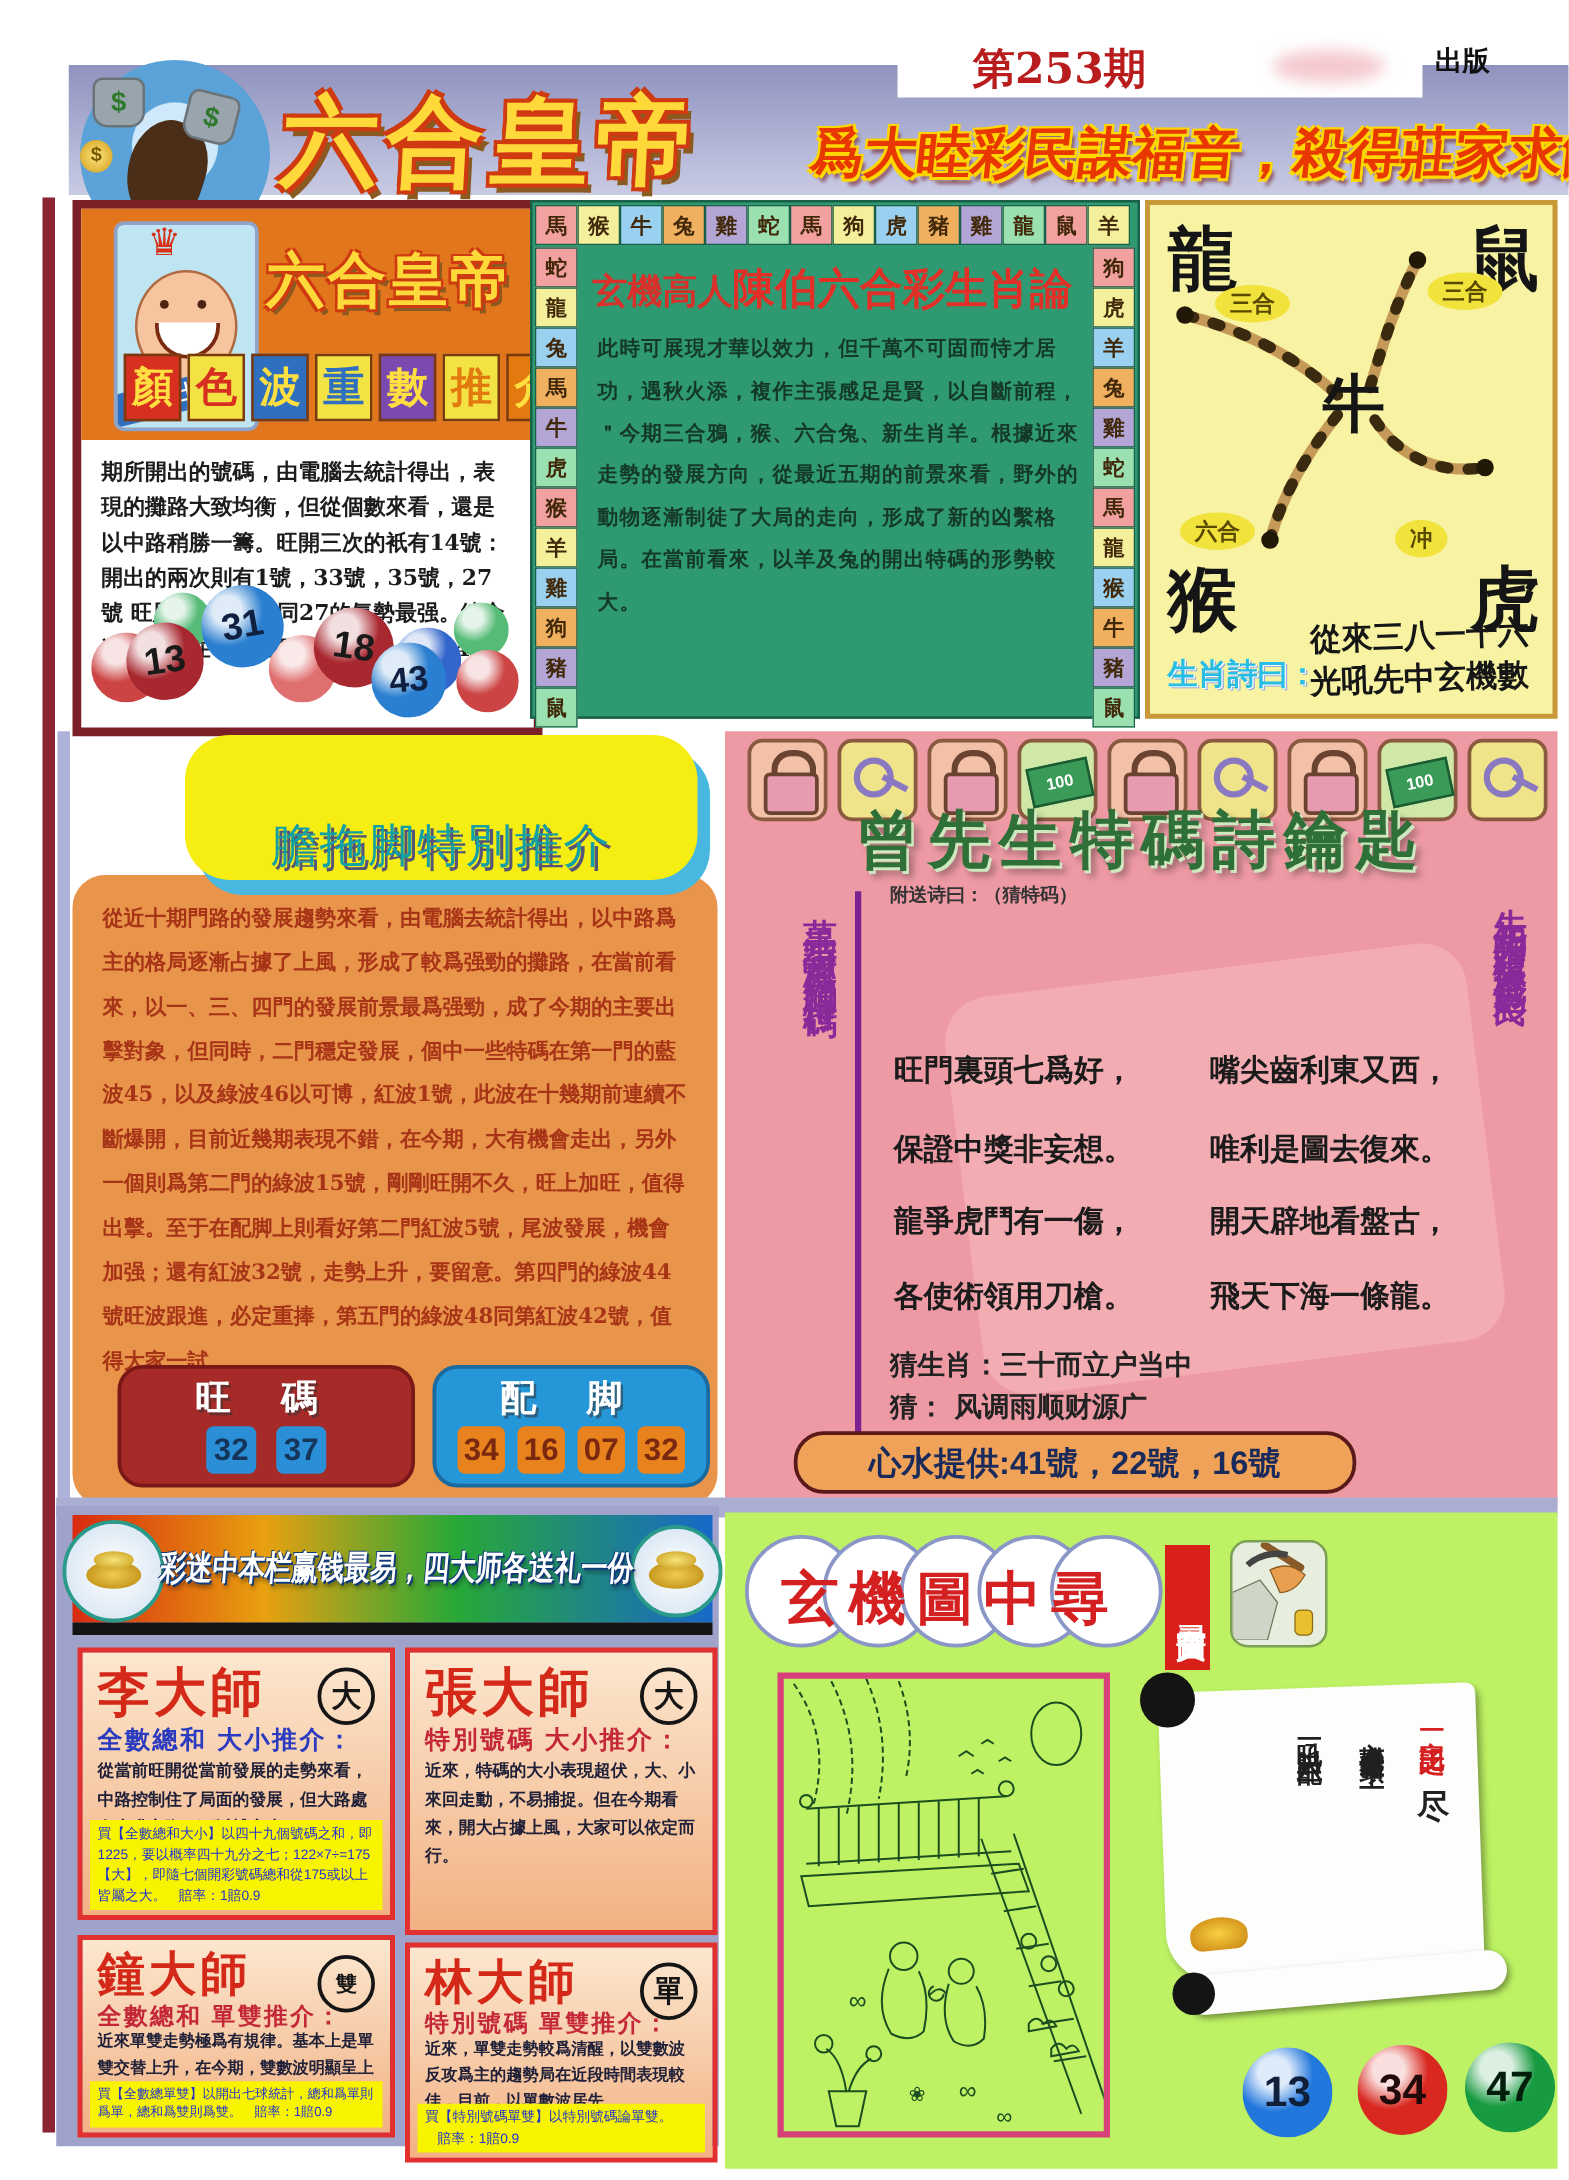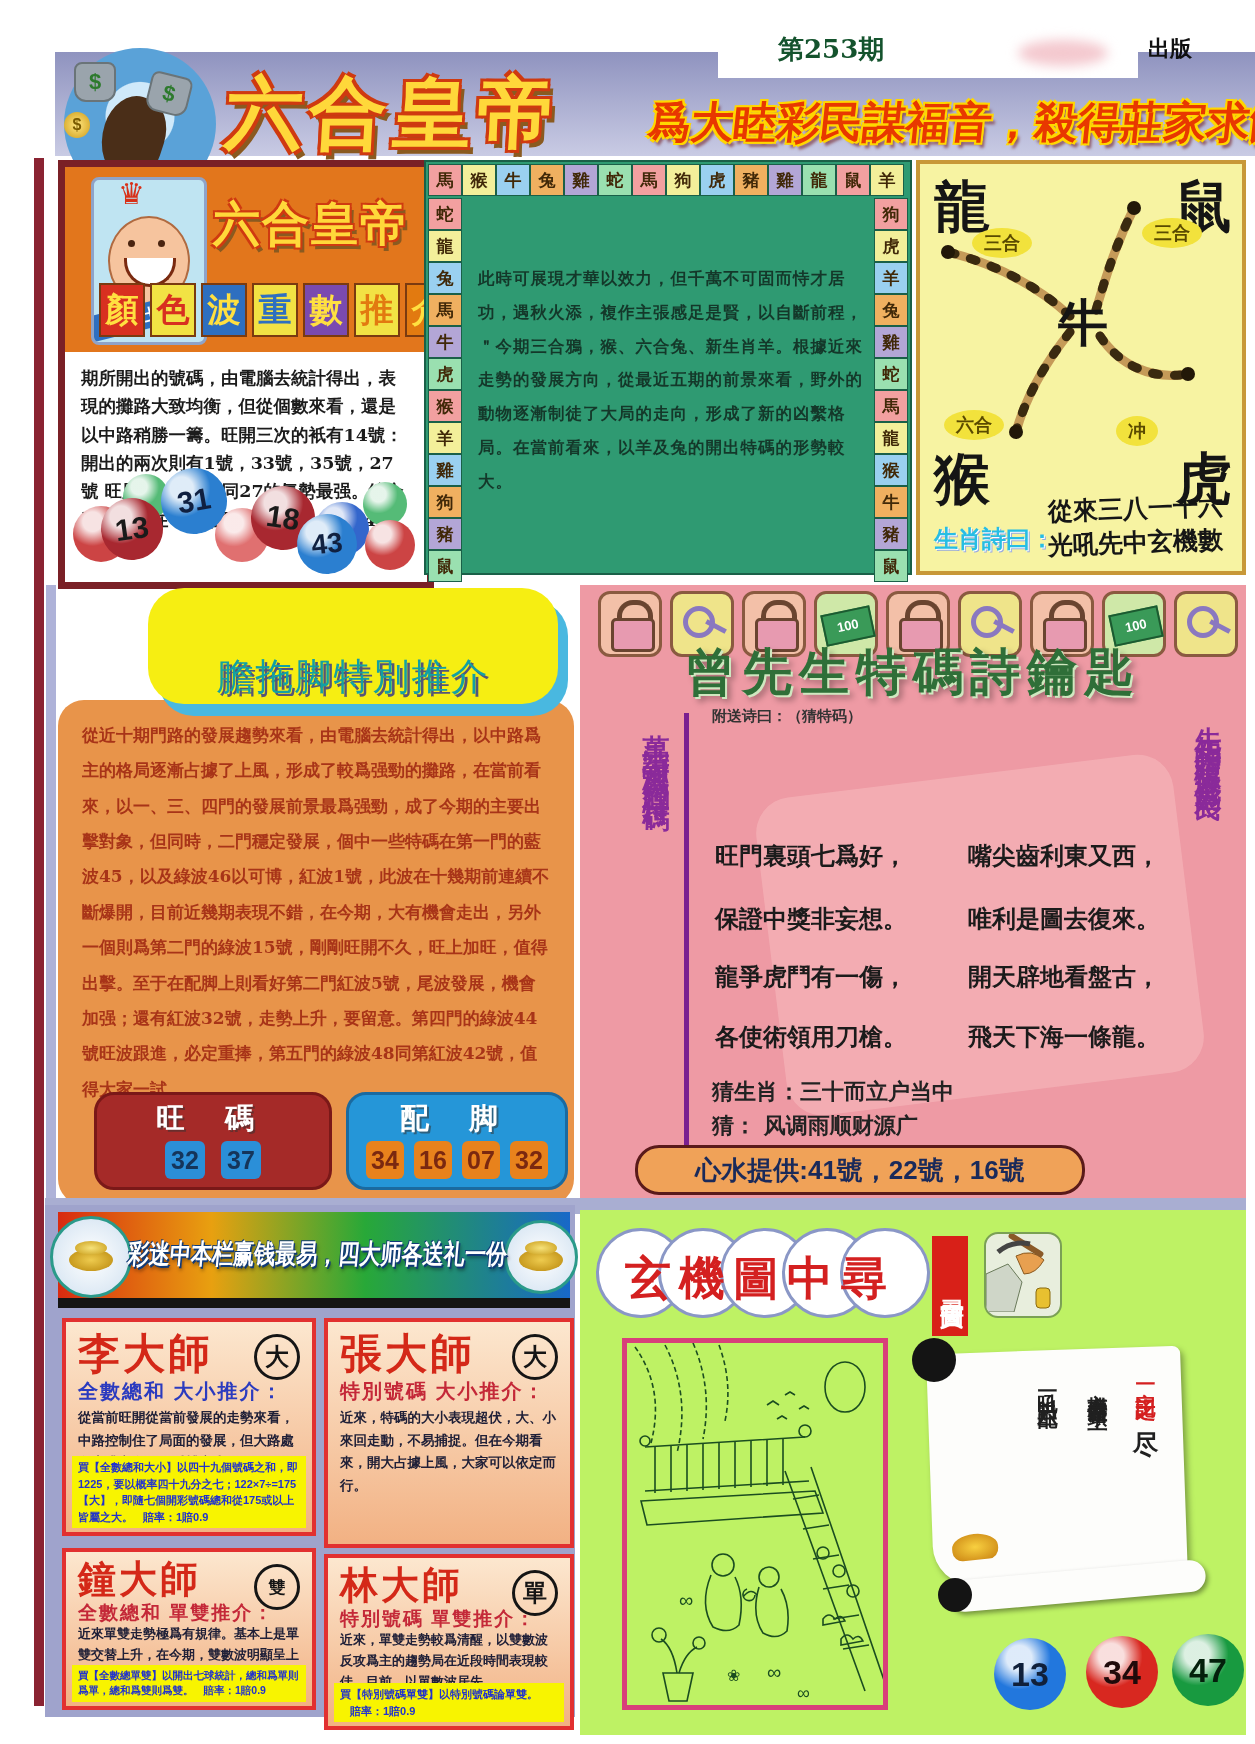--- a/index.html
+++ b/index.html
@@ -6,21 +6,21 @@
   #page{position:relative;width:1255px;height:1744px;background:#fff;overflow:hidden;
         font-family:"Liberation Sans",sans-serif;}
   .abs{position:absolute;}
   .b{font-weight:bold;}
   .serif{font-family:"DejaVu Serif",serif;}
 
   
   .header-bar{left:55px;top:52px;width:1200px;height:104px;
     background:linear-gradient(180deg,#8f93bf,#c9cbe4);}
   .issue-box{left:718px;top:28px;width:420px;height:50px;background:#fff;}
-  .issue-text{left:60px;top:4px;font-size:26px;color:#14532d;}
+  .issue-text{left:60px;top:4px;font-size:34px;color:#b91c1c;}
   .smudge{left:300px;top:12px;width:90px;height:26px;background:#f4c9cf;filter:blur(6px);border-radius:50%;}
   .publish{left:1148px;top:34px;font-size:22px;color:#101010;}
   .masthead{left:225px;top:62px;font-size:78px;letter-spacing:6px;color:#ffd83a;transform:skewX(-3deg);
     text-shadow:-3px -3px 0 #cf3a10,3px -3px 0 #cf3a10,-3px 3px 0 #cf3a10,3px 3px 0 #cf3a10,6px 7px 0 #8a5a20;}
   .slogan{left:648px;top:94px;font-size:43px;color:#e83800;transform:skewX(-6deg);white-space:nowrap;
     text-shadow:-2px -2px 0 #ffd700,2px -2px 0 #ffd700,-2px 2px 0 #ffd700,2px 2px 0 #ffd700,4px 5px 3px #6008;}
   .mascot{left:64px;top:48px;width:152px;height:152px;border-radius:50%;
     background:radial-gradient(circle at 50% 45%,#cfe9fa 0 30%,#5aa2d8 31% 70%,#2e6fb0 71%);}
   .mascot .bull{position:absolute;left:38px;top:48px;width:62px;height:84px;background:#4a2e18;border-radius:45% 45% 40% 55%;transform:rotate(18deg);}
   .moneybag{position:absolute;width:38px;height:36px;background:#9aa4ac;border-radius:8px 8px 12px 12px;
@@ -137,21 +137,21 @@
 
   .master{position:absolute;border:4px solid #e23030;background:linear-gradient(180deg,#fce7cf,#f2b183);box-sizing:border-box;}
   .m-title{position:absolute;left:12px;top:4px;font-size:42px;font-weight:bold;color:#d42818;letter-spacing:3px;}
   .m-badge{position:absolute;right:12px;top:12px;width:40px;height:40px;border:3px solid #151515;border-radius:50%;
     display:flex;align-items:center;justify-content:center;font-size:24px;font-weight:bold;color:#151515;background:transparent;}
   .m-sub{position:absolute;left:12px;top:56px;font-size:20px;font-weight:bold;letter-spacing:2px;color:#c42838;}
   .m-sub.blue{color:#2b3bbf;}
   .m-body{position:absolute;left:12px;right:10px;top:84px;font-size:13.5px;font-weight:bold;color:#202038;
     line-height:1.68;font-family:"DejaVu Serif",serif;}
   .m-foot{position:absolute;left:6px;right:6px;bottom:4px;background:#f8f400;padding:3px 6px;
-    font-size:11px;font-weight:bold;color:#2233cc;line-height:1.5;}
+    font-size:11px;font-weight:normal;color:#2233cc;line-height:1.5;}
   .m-odds{margin-left:10px;white-space:nowrap;}
   .m2 .m-title{font-size:38px;top:2px;} .m2 .m-sub{top:48px;font-size:19px;} .m2 .m-body{top:74px;font-size:13px;line-height:1.6;}
 
   .myst-panel{left:580px;top:1210px;width:666px;height:525px;background:#bef264;}
   .cloud{position:absolute;top:18px;width:84px;height:84px;background:#fff;border:3px solid #8a97c6;border-radius:50%;}
   .myst-title{position:absolute;left:30px;top:38px;width:300px;text-align:center;font-size:46px;font-weight:bold;color:#d42020;
     letter-spacing:8px;font-family:"DejaVu Serif",serif;}
   .stamp{position:absolute;left:352px;top:26px;width:36px;height:100px;background:#d82018;color:#fff;
     writing-mode:vertical-rl;font-size:24px;font-weight:bold;text-align:center;letter-spacing:4px;}
   .digicon{position:absolute;left:404px;top:22px;width:74px;height:82px;border-radius:14px;background:#e8eedd;border:2px solid #7aa055;overflow:hidden;}
@@ -264,20 +264,23 @@
         <span class="zt">羊</span>
         <span class="zt">兔</span>
         <span class="zt">雞</span>
         <span class="zt">蛇</span>
         <span class="zt">馬</span>
         <span class="zt">龍</span>
         <span class="zt">猴</span>
         <span class="zt">牛</span>
         <span class="zt">豬</span>
         <span class="zt">鼠</span>
+    </div>
+    <div class="zo-title">
+      <span class="t1">玄機高人</span><span class="t2">陳伯六合彩生肖論</span>
     </div>
     <div class="zo-body">此時可展現才華以效力，但千萬不可固而恃才居功，遇秋火添，複作主張感足是賢，以自斷前程，＂今期三合鴉，猴、六合兔、新生肖羊。根據近來走勢的發展方向，從最近五期的前景來看，野外的動物逐漸制徒了大局的走向，形成了新的凶繫格局。在當前看來，以羊及兔的開出特碼的形勢較大。</div>
   </div>
 
   <div class="abs cr-panel">
     <svg class="abs" style="left:0;top:0;" width="322" height="330" viewBox="0 0 322 330">
       <g stroke="#c59a58" stroke-width="9" fill="none" stroke-linecap="round">
         <path d="M150,152 C115,120 75,100 28,88"></path>
         <path d="M176,146 C186,112 196,80 214,44"></path>
         <path d="M150,168 C126,198 106,232 96,268"></path>

